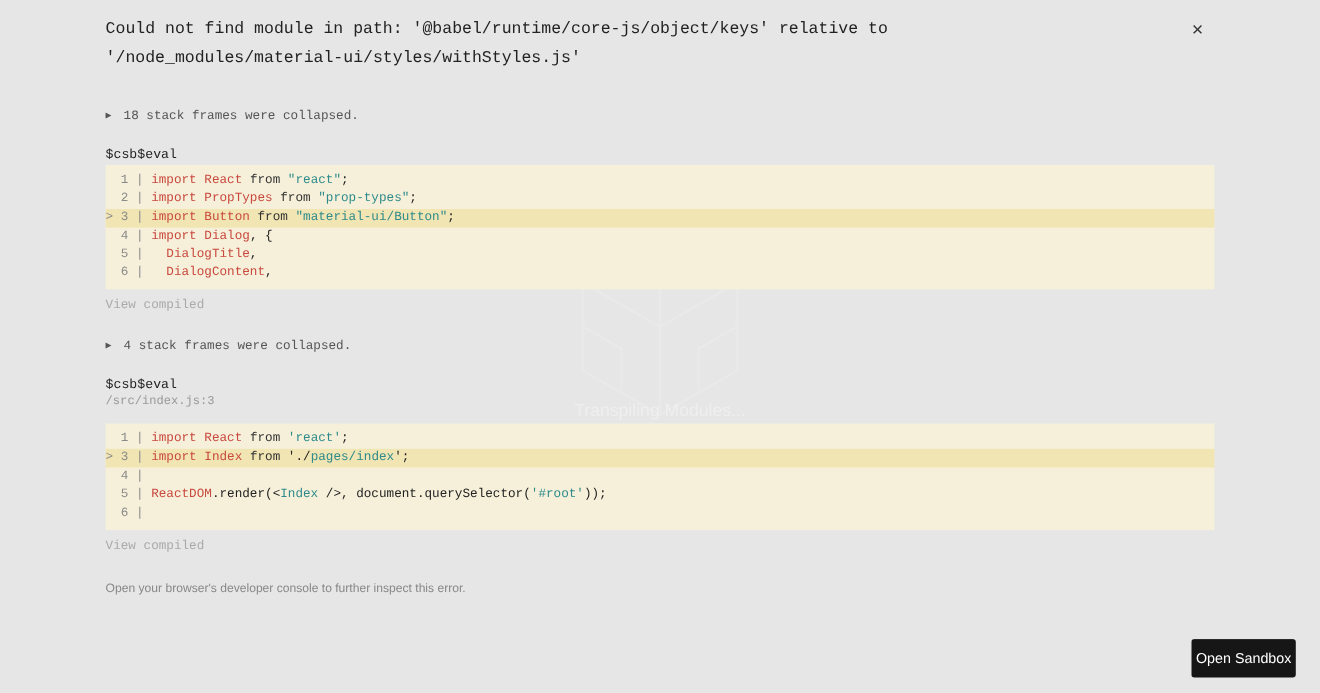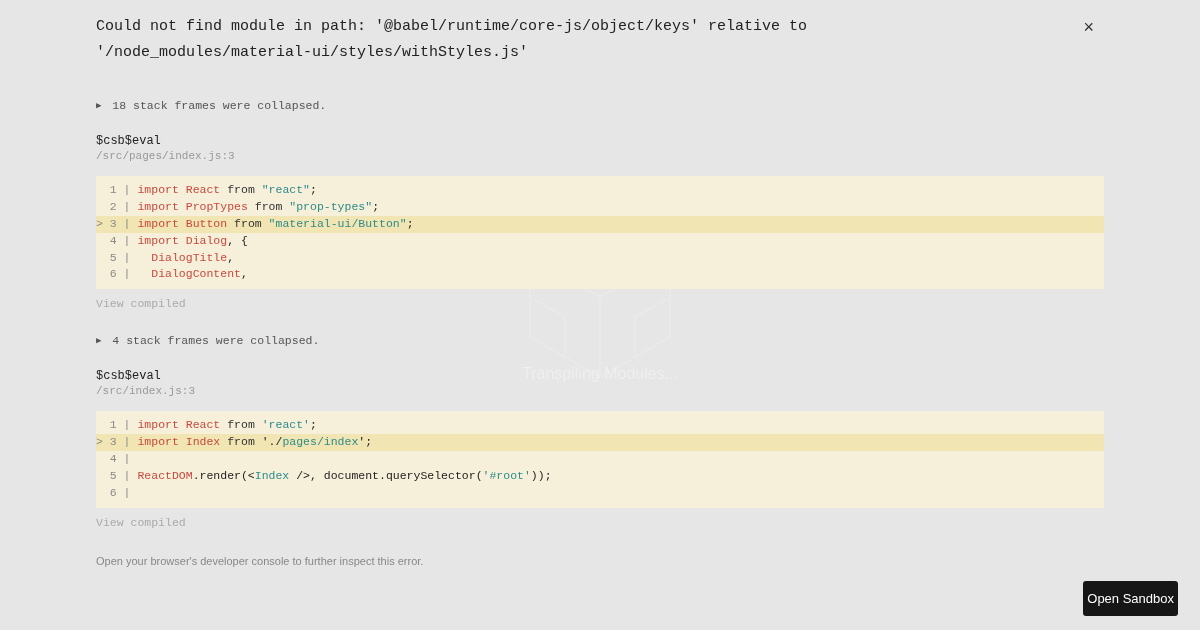--- a/index.html
+++ b/index.html
@@ -145,21 +145,20 @@
 
   <button class="close-btn">×</button>
 
   <div class="error-msg">Could not find module in path: '@babel/runtime/core-js/object/keys' relative to '/node_modules/material-ui/styles/withStyles.js'</div>
 
   <div class="collapsed-row">
     <span class="arrow">▶</span>
     <span>18 stack frames were collapsed.</span>
   </div>
   <div class="frame-name">$csb$eval</div>
-  <div class="frame-path">/src/pages/index.js:3</div>
   <div class="code-block" id="cb0">
       <div class="code-line"><span class="gutter">  1 | </span><span class="kw-import">import</span> <span class="ident">React</span> <span class="kw-from">from</span> <span class="str">"react"</span><span class="punc">;</span></div>
       <div class="code-line"><span class="gutter">  2 | </span><span class="kw-import">import</span> <span class="ident">PropTypes</span> <span class="kw-from">from</span> <span class="str">"prop-types"</span><span class="punc">;</span></div>
       <div class="code-line hl"><span class="gutter">&gt; 3 | </span><span class="kw-import">import</span> <span class="ident">Button</span> <span class="kw-from">from</span> <span class="str">"material-ui/Button"</span><span class="punc">;</span></div>
       <div class="code-line"><span class="gutter">  4 | </span><span class="kw-import">import</span> <span class="ident">Dialog</span><span class="punc">, {</span></div>
       <div class="code-line"><span class="gutter">  5 | </span>  <span class="ident">DialogTitle</span><span class="punc">,</span></div>
       <div class="code-line"><span class="gutter">  6 | </span>  <span class="ident">DialogContent</span><span class="punc">,</span></div>
     </div>
   <div class="view-compiled">View compiled</div>
 

